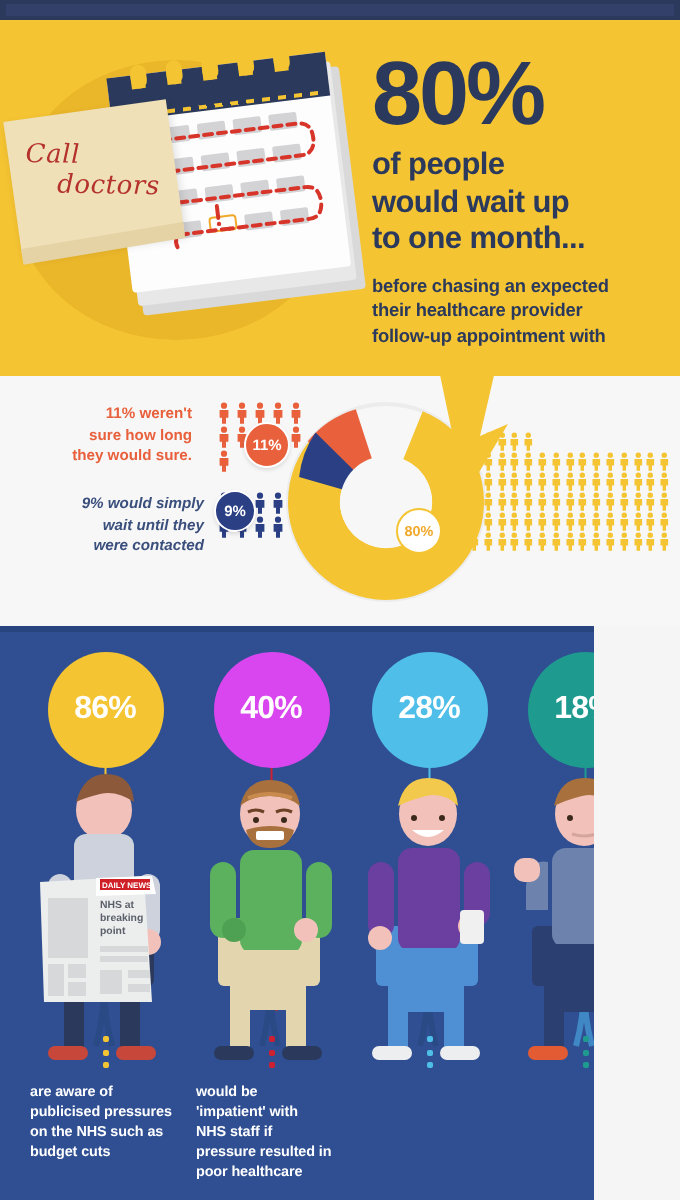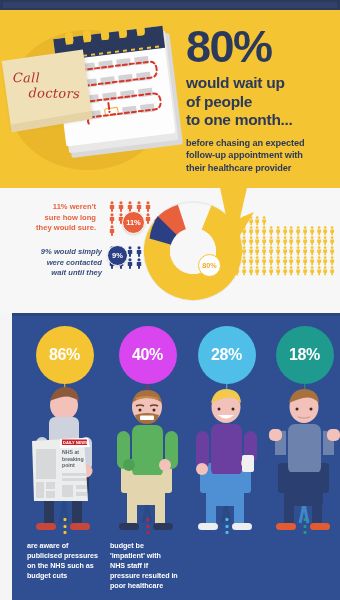--- a/index.html
+++ b/index.html
@@ -238,24 +238,23 @@
 
   .arrow-svg {
     position: absolute; left: 180px; top: -18px;
     width: 90px; height: 95px;
     z-index: 3;
   }
 
   
   .bottom {
     position: absolute; left: 0; top: 313px;
-    width: 328px; height: 287px;
+    width: 297px; height: 287px;
     background: #30549c;
     overflow: hidden;
-    margin-left: 12px;
   }
   .bottom-strip {
     position: absolute; left: 0; top: 0;
     width: 340px; height: 3px;
     background: #28457f;
   }
   .bottom-panel {
     position: absolute; left: 0; top: 3px;
     width: 340px; height: 284px;
     background: #2f4f92;
@@ -385,44 +384,44 @@
       <div class="sticky-fold"></div>
       <div class="sticky-text">
         <span>Call</span>
         <span class="l2">doctors</span>
       </div>
     </div>
 
     <div class="hero-copy">
       <div class="hero-big">80%</div>
       <div class="hero-sub">
+        <div>of people</div>
         <div>would wait up</div>
-        <div>of people</div>
         <div>to one month...</div>
       </div>
       <div class="hero-note">
         <div>before chasing an expected</div>
+        <div>their healthcare provider</div>
         <div>follow-up appointment with</div>
-        <div>their healthcare provider</div>
       </div>
     </div>
   </div>
 
   <div class="mid">
 
     <div class="mid-label orange">
       <div>11% weren't</div>
       <div>sure how long</div>
       <div>they would sure.</div>
     </div>
 
     <div class="mid-label blue">
       <div>9% would simply</div>
+      <div>wait until they</div>
       <div>were contacted</div>
-      <div>wait until they</div>
     </div>
 
     <div class="people-mini orange" id="mini-orange">
         <svg width="8" height="11" viewBox="0 0 6 12">
           <circle cx="3" cy="2" r="1.7" fill="#e8613c"></circle>
           <path d="M0.6,4.4 h4.8 v4.2 h-1.3 v3.2 h-2.2 v-3.2 h-1.3 z" fill="#e8613c"></path>
         </svg>
         <svg width="8" height="11" viewBox="0 0 6 12">
           <circle cx="3" cy="2" r="1.7" fill="#e8613c"></circle>
           <path d="M0.6,4.4 h4.8 v4.2 h-1.3 v3.2 h-2.2 v-3.2 h-1.3 z" fill="#e8613c"></path>
@@ -957,21 +956,21 @@
         <path d="M39,12 l7,6 l-7,6 l7,6 l-7,6 l7,6" fill="none" stroke="#b3312f" stroke-width="2"></path>
       </svg>
 
       <div class="dots">
         <div class="dot" style="background:#ce2031"></div>
         <div class="dot" style="background:#ce2031"></div>
         <div class="dot" style="background:#ce2031"></div>
       </div>
 
       <div class="caption">
-        <div>budget be</div>
+        <div>would be</div>
         <div>'impatient' with</div>
         <div>NHS staff if</div>
         <div>pressure resulted in</div>
         <div>poor healthcare</div>
       </div>
     </div>
 
     <div class="person-col" style="left:172px">
       <div class="balloon" style="background:#4fbee8">28%</div>
       <div class="balloon-string" style="background:#4fbee8"></div>

